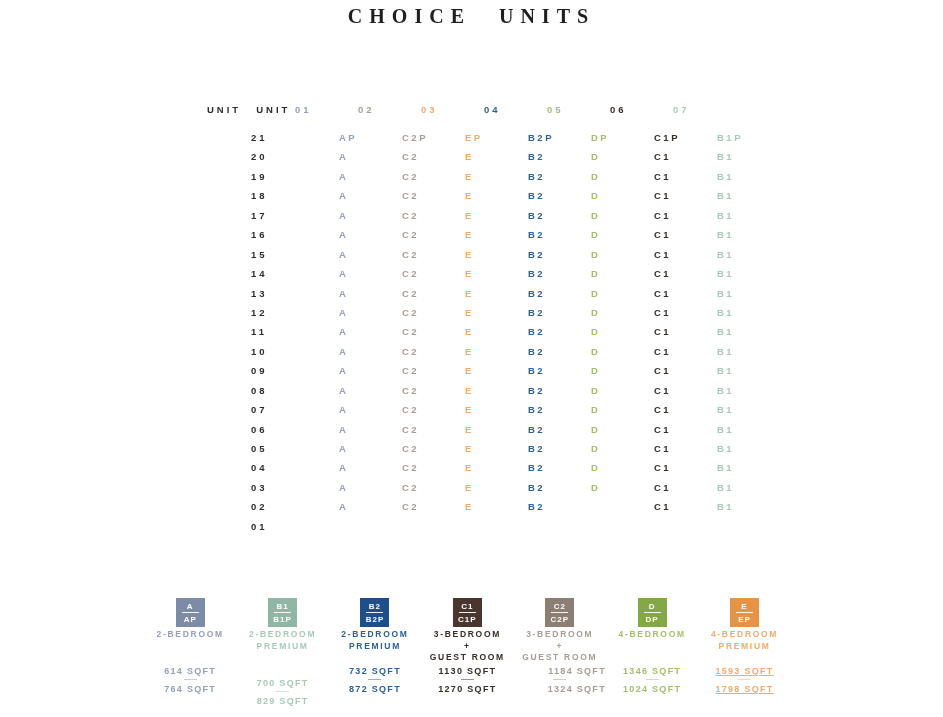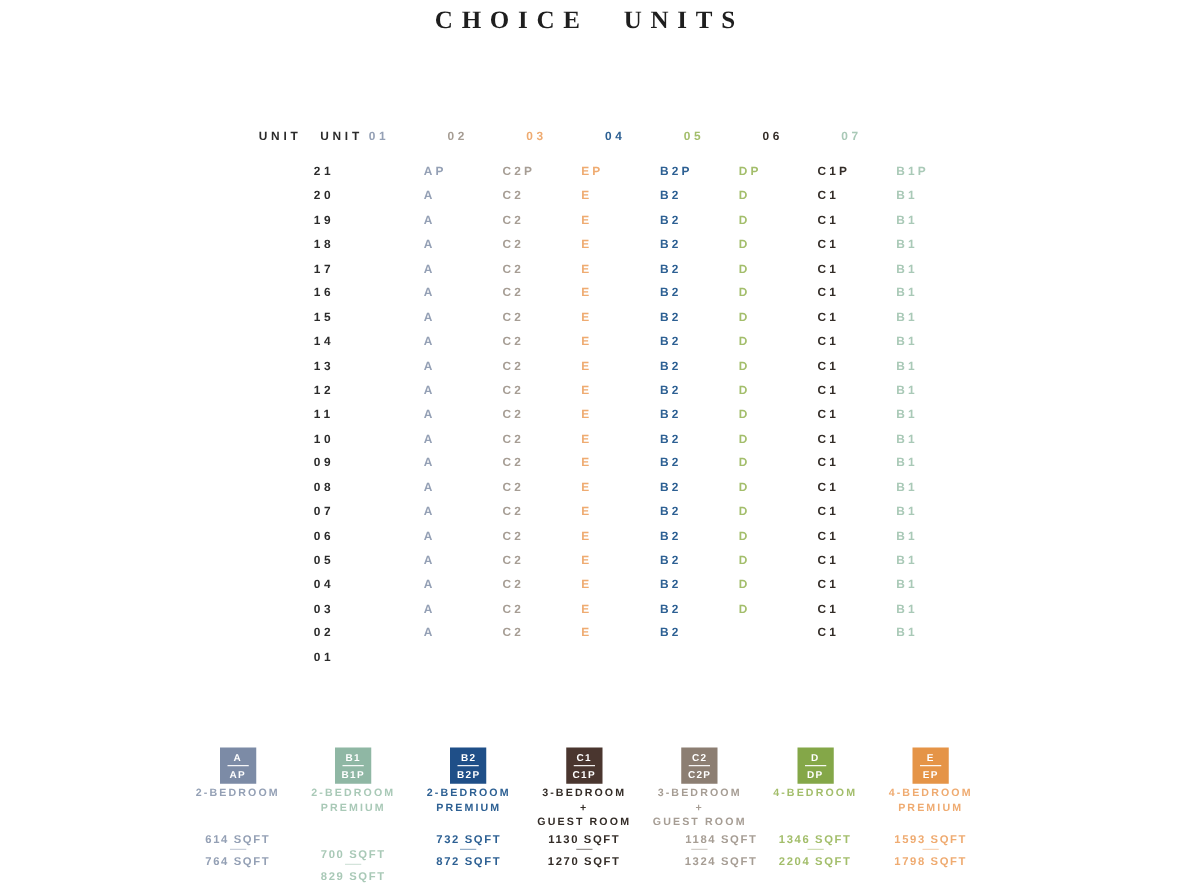--- a/index.html
+++ b/index.html
@@ -375,34 +375,34 @@
           <div class="box-code">D</div>
           <div class="box-sep"></div>
           <div class="box-code">DP</div>
         </div>
         <div class="legend-label" style="color: rgb(163, 190, 107);">
           <div class="label-line">4-BEDROOM</div>
         </div>
         <div class="legend-sqft" style="color: rgb(163, 190, 107);">
           <div class="sqft-val">1346 SQFT</div>
           <div class="sqft-sep" style="background: rgb(163, 190, 107);"></div>
-          <div class="sqft-val">2204 SQFT</div>
+          <div class="sqft-val">1024 SQFT</div>
         </div>
       </div>
       <div class="legend-item">
         <div class="legend-box" style="background: rgb(229, 148, 71);">
           <div class="box-code">E</div>
           <div class="box-sep"></div>
           <div class="box-code">EP</div>
         </div>
         <div class="legend-label" style="color: rgb(239, 171, 113);">
           <div class="label-line">4-BEDROOM</div>
           <div class="label-line">PREMIUM</div>
         </div>
-        <div class="legend-sqft" style="color: rgb(239, 171, 113);">
+        <div class="legend-sqft" style="color: rgb(239, 171, 113); text-decoration: underline;">
           <div class="sqft-val">1593 SQFT</div>
           <div class="sqft-sep" style="background: rgb(239, 171, 113);"></div>
           <div class="sqft-val">1798 SQFT</div>
         </div>
       </div>
     </div>
 
 </div>
 
 </body></html>

